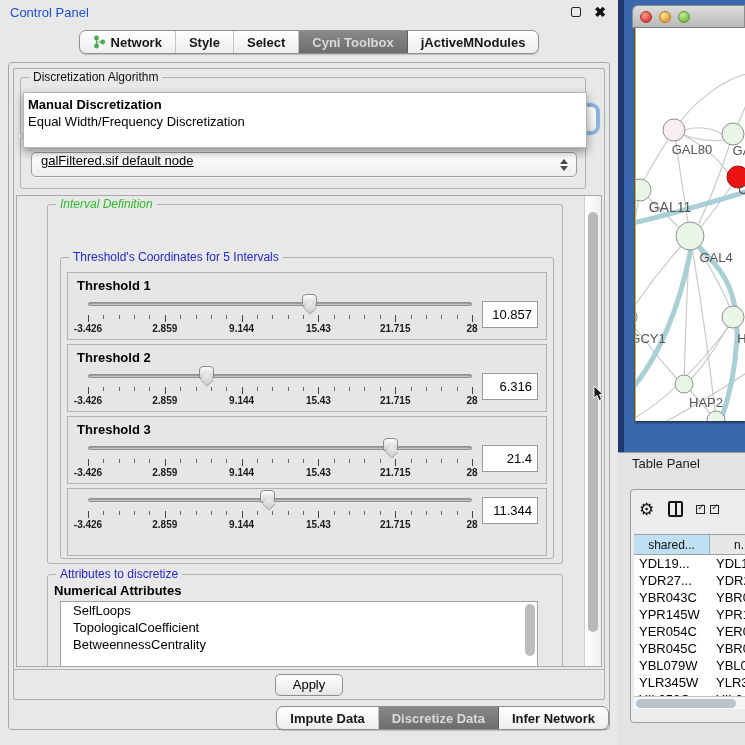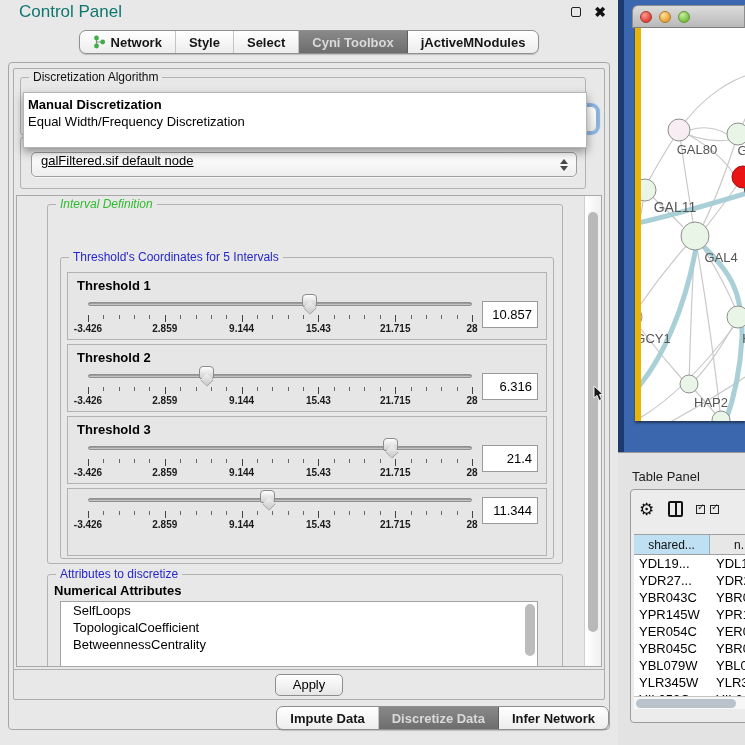--- a/index.html
+++ b/index.html
@@ -2,21 +2,21 @@
 <html><head>
 <meta charset="utf-8">
 <style>
   html,body{margin:0;padding:0;width:745px;height:745px;overflow:hidden;
     font-family:"Liberation Sans",sans-serif;background:#e8e8e8;-webkit-font-smoothing:antialiased;}
   *{box-sizing:border-box;}
 
   
   #left-panel{position:absolute;left:0;top:0;width:618px;height:745px;background:#e8e8e8;}
   #titlebar{position:absolute;left:0;top:0;width:618px;height:24px;display:flex;align-items:center;}
-  #titlebar .title{font-size:17px;color:#0f766e;padding-left:19px;flex:1;}
+  #titlebar .title{font-size:13px;color:#1d4ed8;padding-left:10px;flex:1;}
   .float-box{width:10px;height:10px;border:1.5px solid #222;border-radius:2px;margin-right:13px;}
   .close-x{font-size:14px;font-weight:bold;color:#111;margin-right:12px;}
 
   
   .segctl{display:inline-flex;border:1px solid #8f8f8f;border-radius:7px;overflow:hidden;
     background:linear-gradient(#ffffff,#ededed);box-shadow:0 1px 1px rgba(0,0,0,.18);height:24px;}
   .seg{display:flex;align-items:center;padding:0 13px;font-size:13px;font-weight:bold;color:#161616;
     border-right:1px solid #c4c4c4;white-space:nowrap;}
   .seg:last-child{border-right:none;}
   .seg.selected{background:linear-gradient(#898989,#6d6d6d);color:#dadada;border-right:1px solid #5e5e5e;}
@@ -104,26 +104,26 @@
   #net-region{position:absolute;left:0;top:0;width:127px;height:452px;background:#3b67ae;}
   #net-region .darkstrip{position:absolute;left:0;top:0;width:6px;height:452px;background:#1d3a70;}
   #net-win-titlebar{position:absolute;left:14px;top:5px;width:113px;height:23px;
     background:linear-gradient(#dcdcdc,#b9b9b9);border:1px solid #8d8d8d;border-bottom:1px solid #7f7f7f;
     border-radius:6px 0 0 0;display:flex;align-items:center;padding-left:7px;}
   .tlight{width:12px;height:12px;border-radius:50%;margin-right:7px;}
   .tlight.red{background:radial-gradient(circle at 35% 30%,#ff9a8f,#dd4437 70%);border:1px solid #a8352c;}
   .tlight.yellow{background:radial-gradient(circle at 35% 30%,#ffe09a,#e8a23a 70%);border:1px solid #b07a24;}
   .tlight.green{background:radial-gradient(circle at 35% 30%,#c8efa0,#77bf45 70%);border:1px solid #5d9431;}
   #net-canvas{position:absolute;left:17px;top:28px;width:110px;height:393px;background:#ffffff;
-    border-left:6px solid #eab308;box-shadow:0 2px 2px rgba(0,0,0,.45);}
+    border-left:1px solid #eab308;box-shadow:0 2px 2px rgba(0,0,0,.45);}
   #net-canvas svg{display:block;}
 
   #tablepanel-region{position:absolute;left:0;top:452px;width:127px;height:293px;
     background:#e3e3e3;border-top:1px solid #9a9a9a;}
-  #tablepanel-title{font-size:13px;color:#1c1c1c;padding:16px 0 0 14px;}
+  #tablepanel-title{font-size:13px;color:#1c1c1c;padding:3px 0 0 14px;}
   #table-window{position:absolute;left:12px;top:36px;width:130px;height:234px;background:#ececec;
     border:1px solid #9b9b9b;border-radius:4px;}
   #table-toolbar{position:absolute;left:0;top:0;width:100%;height:38px;display:flex;align-items:center;padding-left:8px;}
   .gear{font-size:17px;color:#111;line-height:17px;}
   .split-icon{width:15px;height:16px;border:2px solid #111;border-radius:2px;margin-left:14px;position:relative;}
   .split-icon::after{content:"";position:absolute;left:4.5px;top:0;width:2px;height:12px;background:#111;}
   .cbx{width:9px;height:9px;border:1.5px solid #222;margin-left:5px;position:relative;}
   .cbx::after{content:"\2713";position:absolute;left:0px;top:-4px;font-size:9px;color:#222;}
   .cbx.first{margin-left:13px;}
   #tp-grid{position:absolute;left:3px;top:44px;width:126px;height:162px;background:#ffffff;overflow:hidden;}

